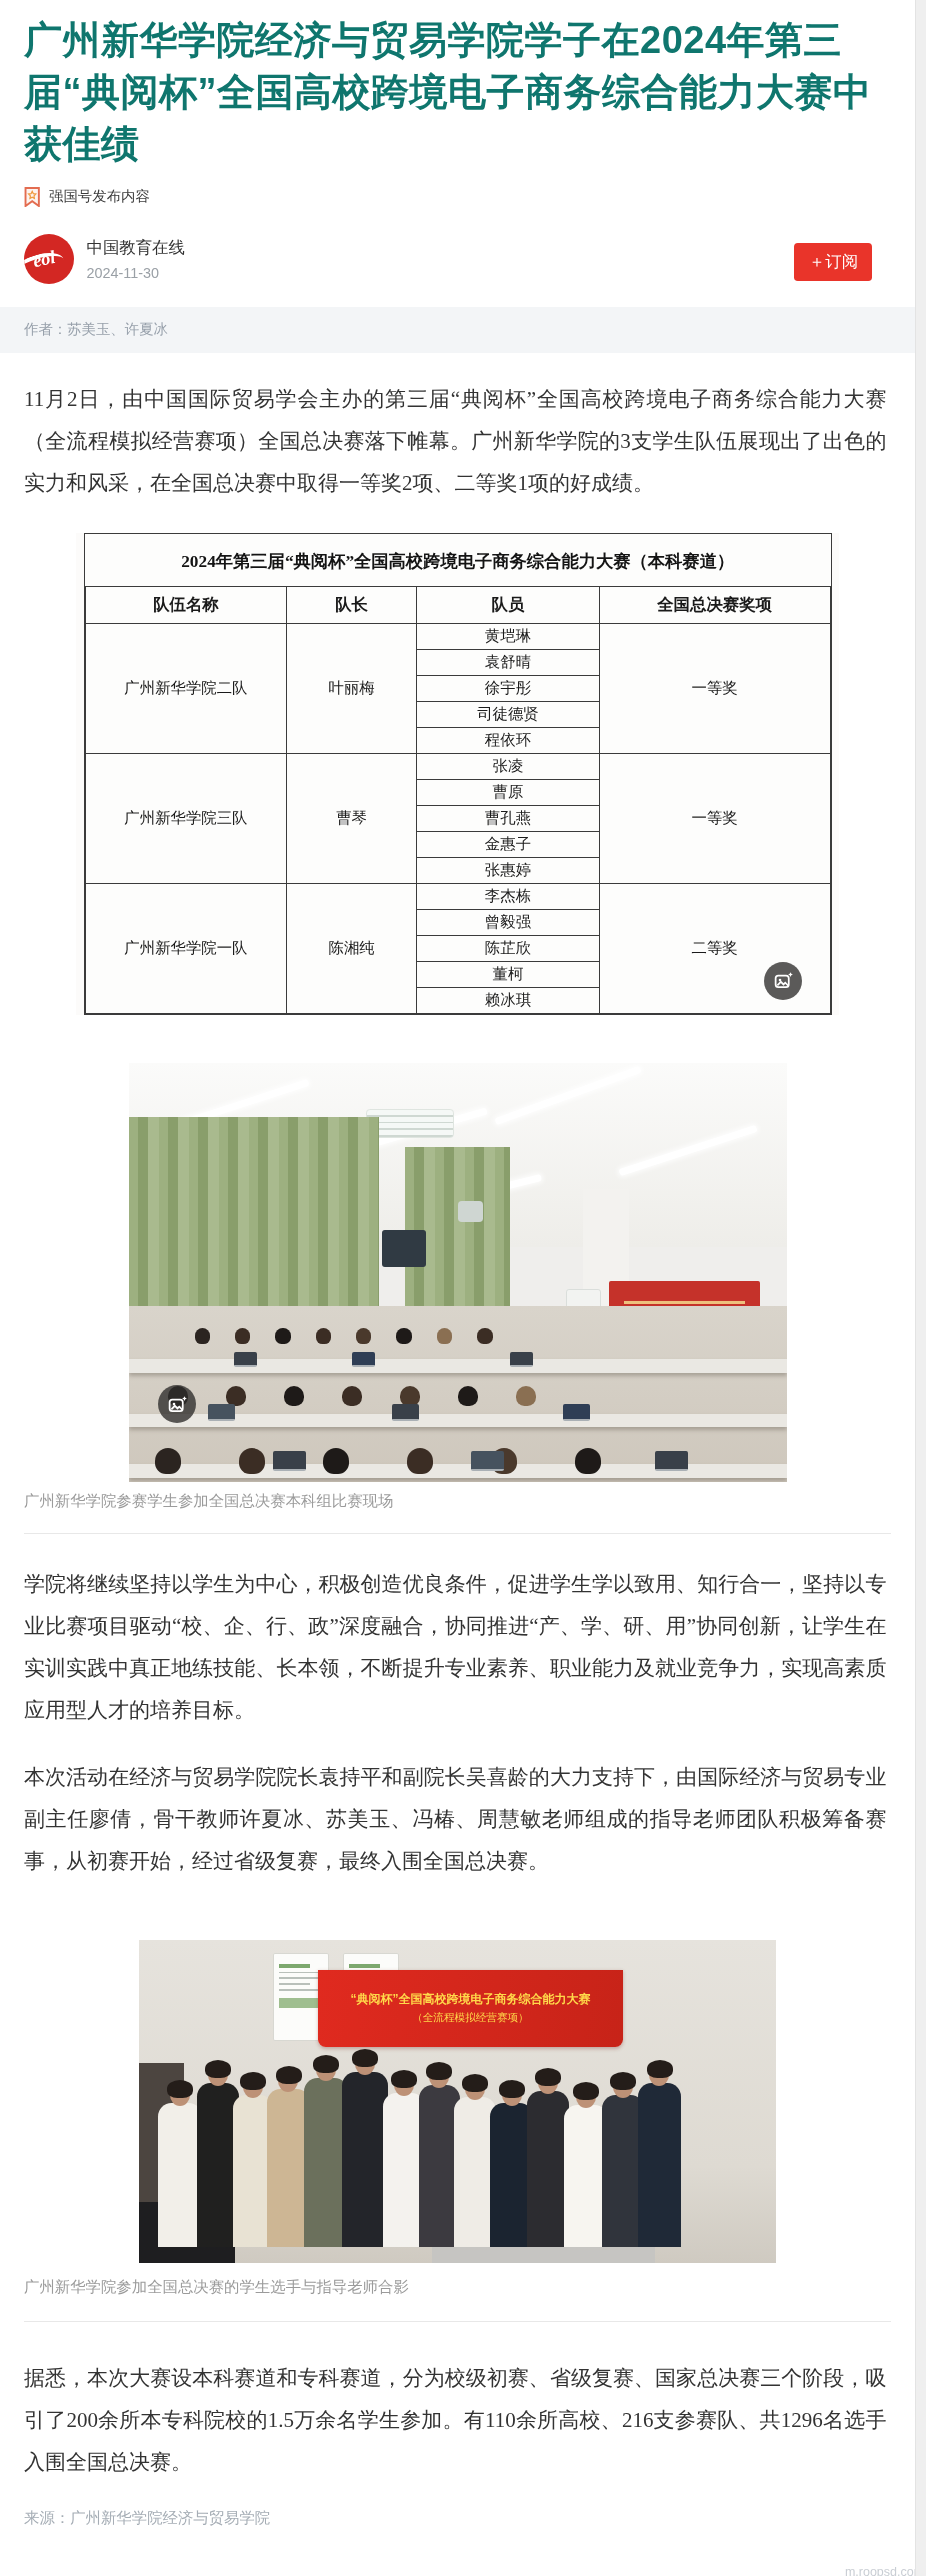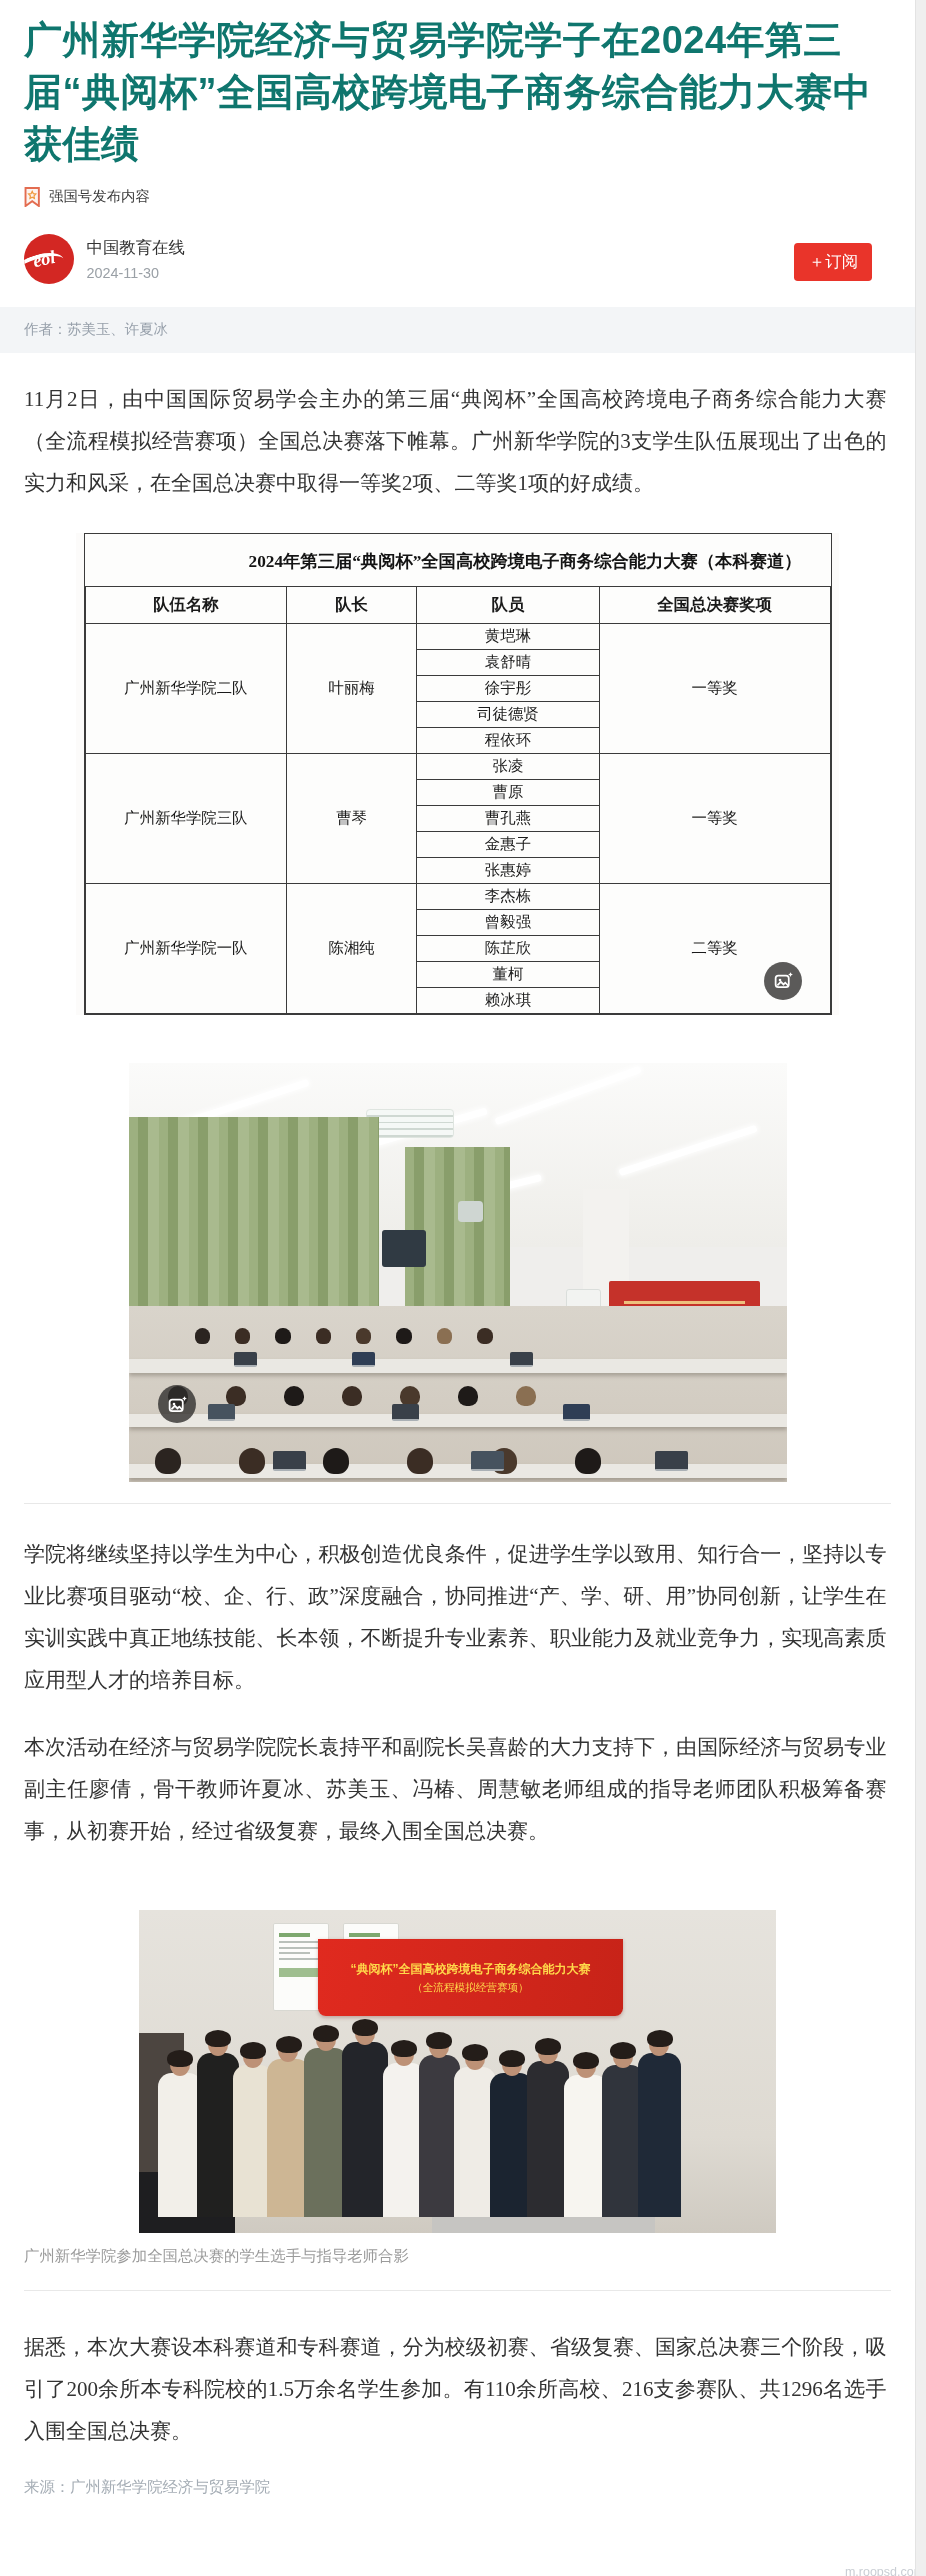--- a/index.html
+++ b/index.html
@@ -36,21 +36,21 @@
   .author-bar { margin-top:23px; background:#f3f5f7; padding:13.5px 24px; }
   .author-bar span { font-size:14.4px; color:#97a0ab; }
 
   p.body-p { margin:25px 29px 0 24px; font-family:"Liberation Serif", serif;
              font-size:21px; color:#333; line-height:42px; text-align:justify; }
 
   
   .img-wrap { position:relative; margin:29px auto 0 auto; }
   .table-img { width:763px; background:#fcfbfa; padding:0; }
   .rtable-box { border:1.9px solid #3b3b3b; margin:0 7.7px; background:#fdfdfc; }
-  .rtable-title { text-align:right; font-family:"Liberation Serif", serif; font-weight:bold;
+  .rtable-title { text-align:center; font-family:"Liberation Serif", serif; font-weight:bold;
                   font-size:17.3px; line-height:29px; color:#141414; padding:13.5px 29px 9.6px 29px; }
   table.rtable { width:100%; border-collapse:collapse; font-family:"Liberation Serif", serif;
                  color:#1a1a1a; }
   table.rtable td, table.rtable th { border:1px solid #3b3b3b; text-align:center;
                  font-size:15.4px; padding:2px; }
   table.rtable th { height:37px; font-size:16.4px; font-weight:bold; }
   table.rtable td { height:24px; }
   col.c1{width:27%;} col.c2{width:17.5%;} col.c3{width:24.5%;} col.c4{width:31%;}
 
   
@@ -312,20 +312,21 @@
     <div class="expand-btn" style="left:4.5%; bottom:14%; width:38px; height:38px;">
       <svg width="21" height="21" viewBox="0 0 24 24">
         <rect x="3" y="6.5" width="15" height="13" rx="3" fill="none" stroke="#fff" stroke-width="2"></rect>
         <circle cx="8" cy="11.5" r="1.5" fill="#fff"></circle>
         <path d="M5 17.5 l4 -4 3 3 2 -2 3.5 3.5" stroke="#fff" stroke-width="2" fill="none"></path>
         <path d="M20 2.5 l.9 1.8 1.8 .9 -1.8 .9 -.9 1.8 -.9 -1.8 -1.8 -.9 1.8 -.9 z" fill="#fff"></path>
       </svg>
     </div>
   </div>
 
+  <div class="caption">广州新华学院参赛学生参加全国总决赛本科组比赛现场</div>
   <div class="divider"></div>
 
   <p class="body-p" style="margin-top:29px;">学院将继续坚持以学生为中心，积极创造优良条件，促进学生学以致用、知行合一，坚持以专业比赛项目驱动“校、企、行、政”深度融合，协同推进“产、学、研、用”协同创新，让学生在实训实践中真正地练技能、长本领，不断提升专业素养、职业能力及就业竞争力，实现高素质应用型人才的培养目标。</p>
   <p class="body-p">本次活动在经济与贸易学院院长袁持平和副院长吴喜龄的大力支持下，由国际经济与贸易专业副主任廖倩，骨干教师许夏冰、苏美玉、冯椿、周慧敏老师组成的指导老师团队积极筹备赛事，从初赛开始，经过省级复赛，最终入围全国总决赛。</p>
 
   <div class="img-wrap photo2">
     <div class="poster" style="left:21%; top:4%;">
       <i style="width:70%; background:#7da86e; height:3.8px;"></i>
         <i></i>
         <i></i>

